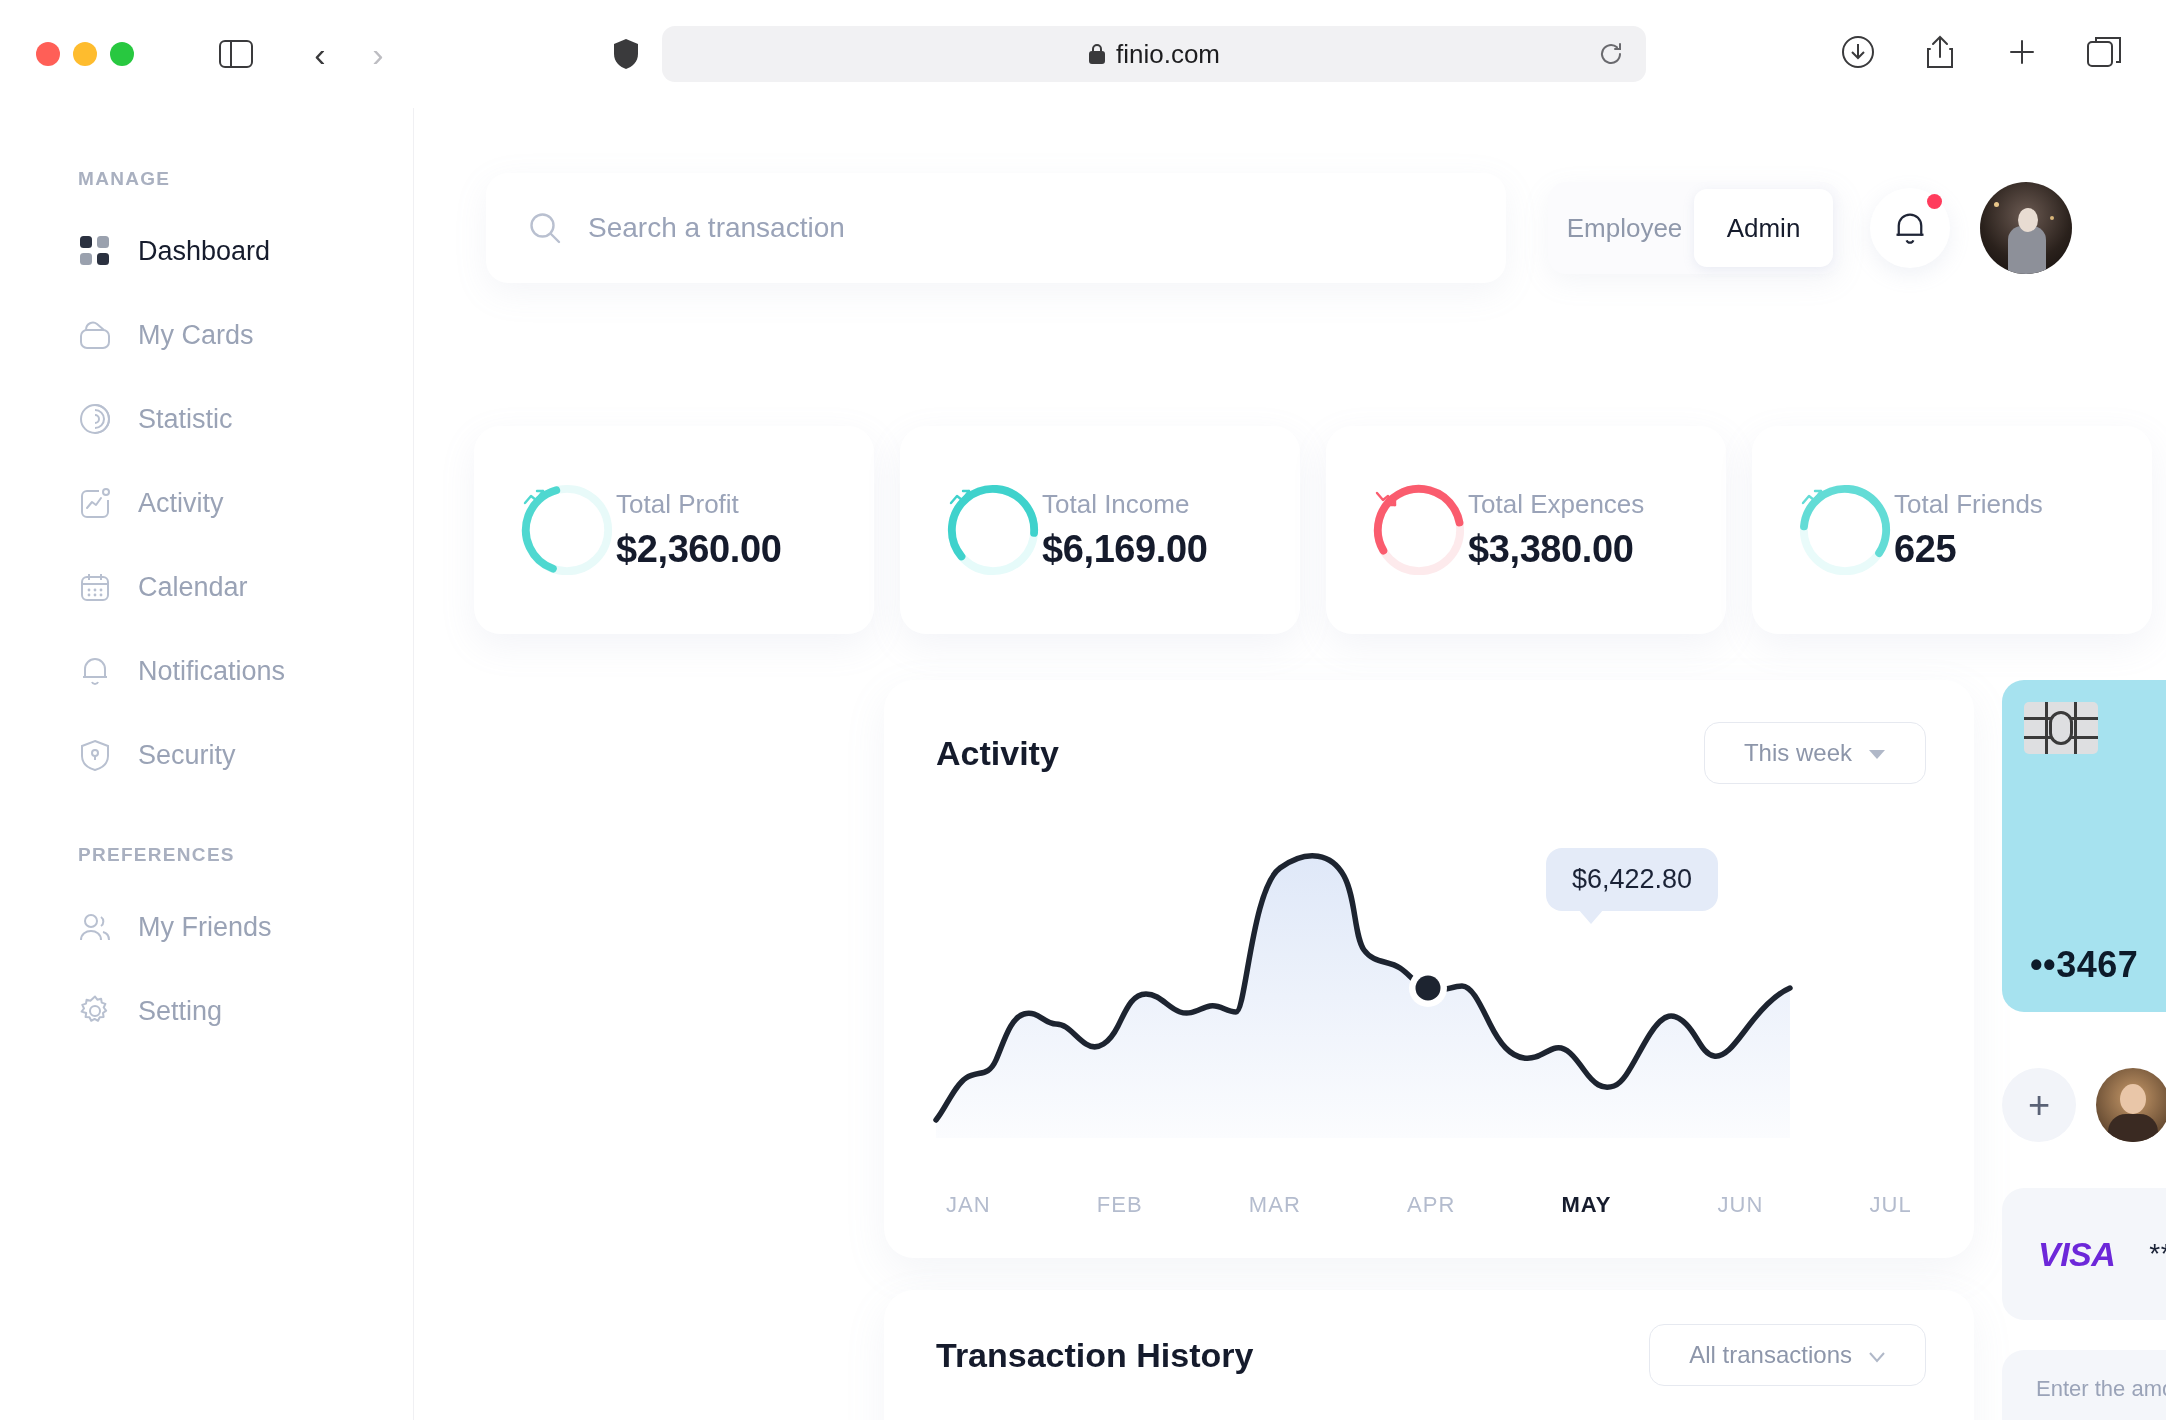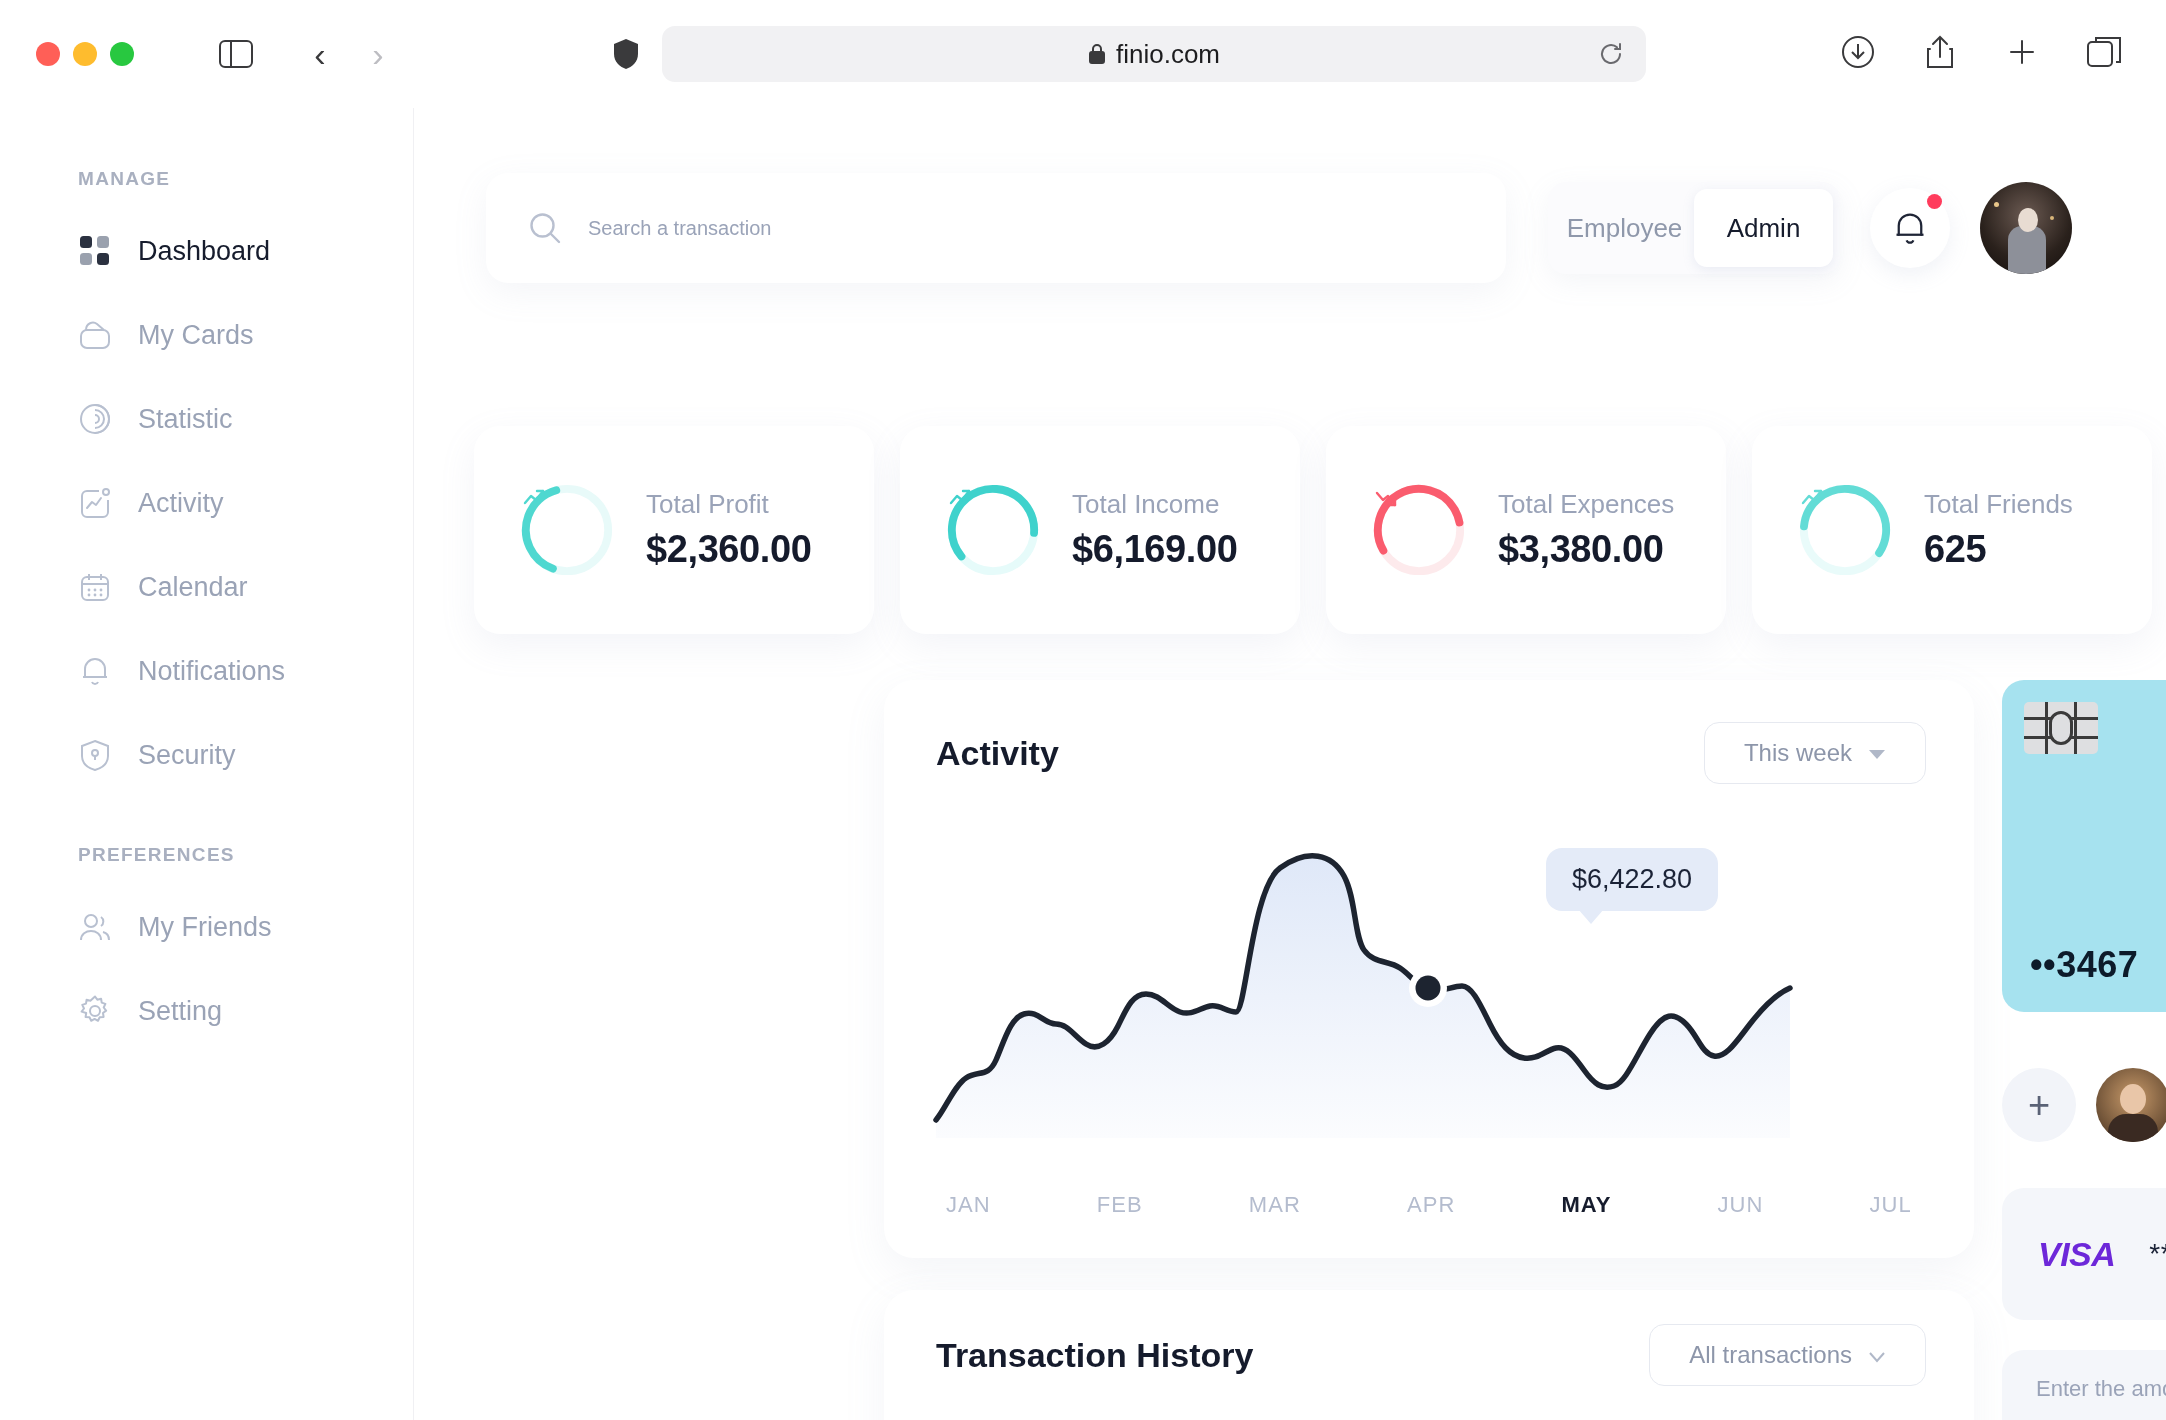--- a/index.html
+++ b/index.html
@@ -111,21 +111,21 @@
     background: #ffffff;
     border-radius: 22px;
     box-shadow: 0 10px 34px rgba(145,158,190,0.10);
     display: flex; align-items: center;
     padding-left: 42px; gap: 26px;
   }
   .search-icon { color: #b9c0d0; display:flex; }
   .search-input {
     border: none; outline: none; background: transparent;
     font-family: "Liberation Sans", sans-serif;
-    font-size: 20px; color: #1a2236; width: 780px;
+    font-size: 28px; color: #1a2236; width: 780px;
   }
   .search-input::placeholder { color: #9aa3b8; }
 
   .role-toggle {
     position: absolute; right: 262px; top: 14px;
     height: 92px; width: 292px;
     background: #fbfbfd; border-radius: 18px;
     box-shadow: 0 8px 28px rgba(145,158,190,0.10);
     display: flex; align-items: center; padding: 7px;
   }
@@ -175,21 +175,21 @@
   
   .stats-row {
     position: absolute; top: 318px; left: 60px;
     display: flex; gap: 26px;
   }
   .stat-card {
     width: 400px; height: 208px;
     background: #ffffff; border-radius: 26px;
     box-shadow: 0 12px 36px rgba(145,158,190,0.11);
     display: flex; align-items: center;
-    padding-left: 44px; gap: 30px;
+    padding-left: 44px; 
   }
   .ring-wrap { position: relative; width: 98px; height: 98px; flex-shrink: 0; }
   .ring-wrap svg { position: absolute; inset: 0; }
   .ring-icon {
     position: absolute; inset: 0;
     display: flex; align-items: center; justify-content: center;
   }
   .stat-text { display: flex; flex-direction: column; gap: 8px; }
   .stat-label { font-size: 26px; color: #9aa3b8; }
   .stat-value { font-size: 38px; font-weight: 700; color: #151b2c; letter-spacing: -0.4px; }

